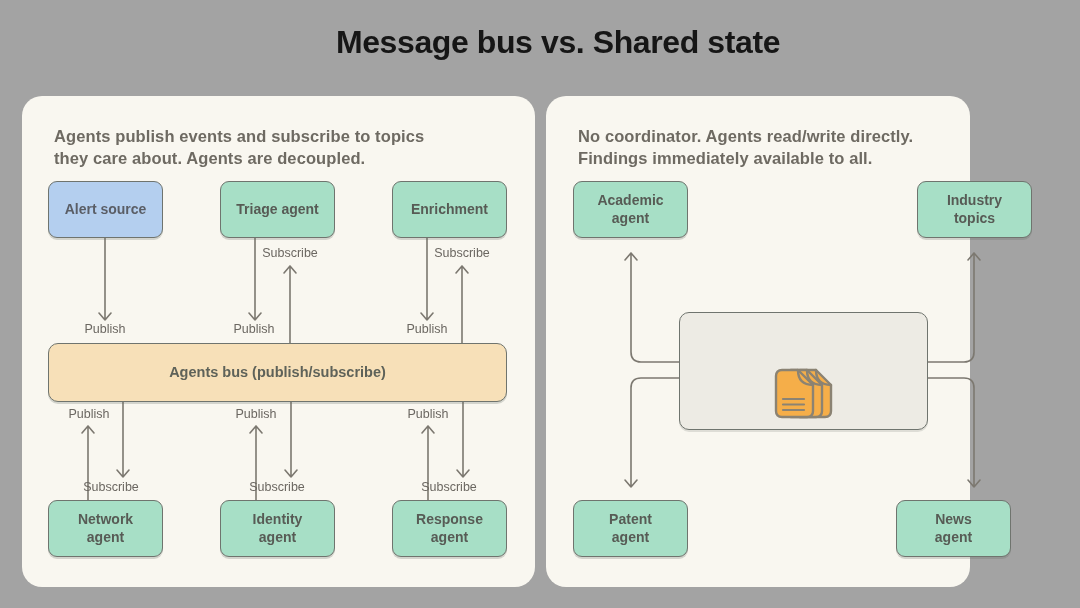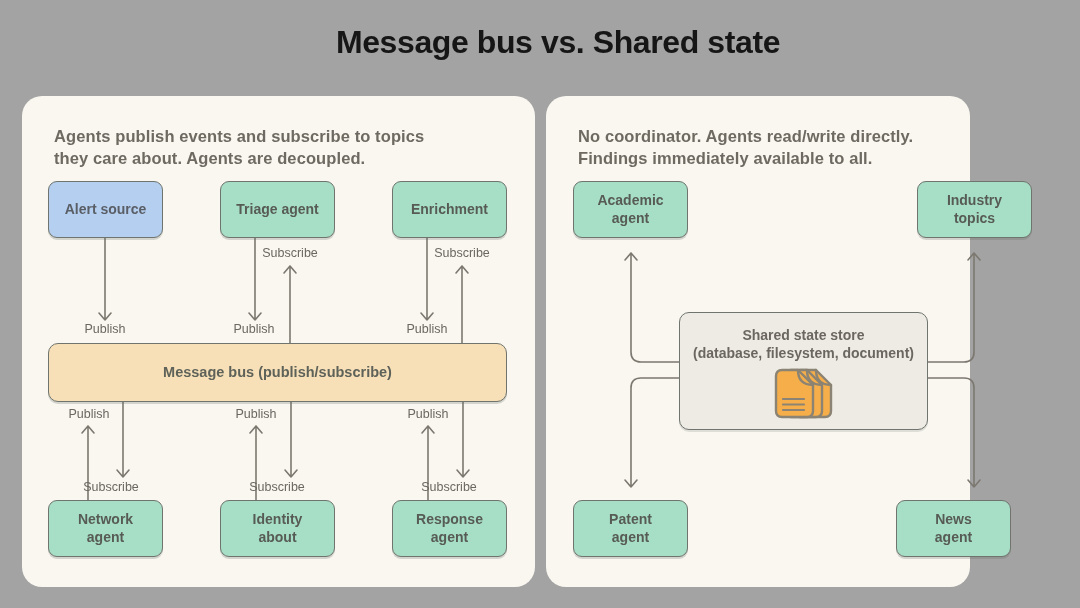--- a/index.html
+++ b/index.html
@@ -67,26 +67,26 @@
     <span class="wlabel" style="left:234px;top:311px">Publish</span>
     <span class="wlabel" style="left:406px;top:311px">Publish</span>
     <span class="wlabel" style="left:89px;top:384px">Subscribe</span>
     <span class="wlabel" style="left:255px;top:384px">Subscribe</span>
     <span class="wlabel" style="left:427px;top:384px">Subscribe</span>
 
     <div class="box blue" style="left:26px;top:85px;width:115px;height:57px">Alert source</div>
     <div class="box green" style="left:198px;top:85px;width:115px;height:57px">Triage agent</div>
     <div class="box green" style="left:370px;top:85px;width:115px;height:57px">Enrichment</div>
 
-    <div class="box bus" style="left:26px;top:247px;width:459px;height:59px">Message bus (publish/subscribe)</div>
+    <div class="box bus" style="left:26px;top:247px;width:459px;height:59px">Agents bus (publish/subscribe)</div>
 
     <div class="box green" style="left:26px;top:404px;width:115px;height:57px">Network
 agent</div>
     <div class="box green" style="left:198px;top:404px;width:115px;height:57px">Identity
-about</div>
+agent</div>
     <div class="box green" style="left:370px;top:404px;width:115px;height:57px">Response
 agent</div>
   </section>
 
   <section class="panel right">
     <p class="desc">No coordinator. Agents read/write directly.
 Findings immediately available to all.</p>
 
     <svg class="wires" width="512" height="490" viewBox="0 0 512 490">
 
@@ -96,22 +96,20 @@
       <path d="M382 266 L418 266 Q428 266 428 256 L428 157 M422 164 L428 157 L434 164"></path>
       <path d="M382 282 L418 282 Q428 282 428 292 L428 391 M422 384 L428 391 L434 384"></path>
     </svg>
 
     <div class="box green" style="left:27px;top:85px;width:115px;height:57px">Academic
 agent</div>
     <div class="box green" style="left:371px;top:85px;width:115px;height:57px">Industry
 topics</div>
 
     <div class="box store" style="left:133px;top:216px;width:249px;height:118px">
-      <div class="store-text">Shared state store
-(database, filesystem, document)</div>
       <span class="doc-icon">
         <svg width="62" height="54" viewBox="0 0 62 54">
           <g fill="#F5AE49" stroke="#8B8373" stroke-width="2.4" stroke-linejoin="round" stroke-linecap="round">
             <g transform="translate(18,0)">
               <path d="M9 3 H25 L40 18 V44 Q40 50 34 50 H9 Q3 50 3 44 V9 Q3 3 9 3 Z"></path>
               <path d="M25 3 Q25 18 40 18" fill="none"></path>
             </g>
             <g transform="translate(9,0)">
               <path d="M9 3 H25 L40 18 V44 Q40 50 34 50 H9 Q3 50 3 44 V9 Q3 3 9 3 Z"></path>
               <path d="M25 3 Q25 18 40 18" fill="none"></path>

